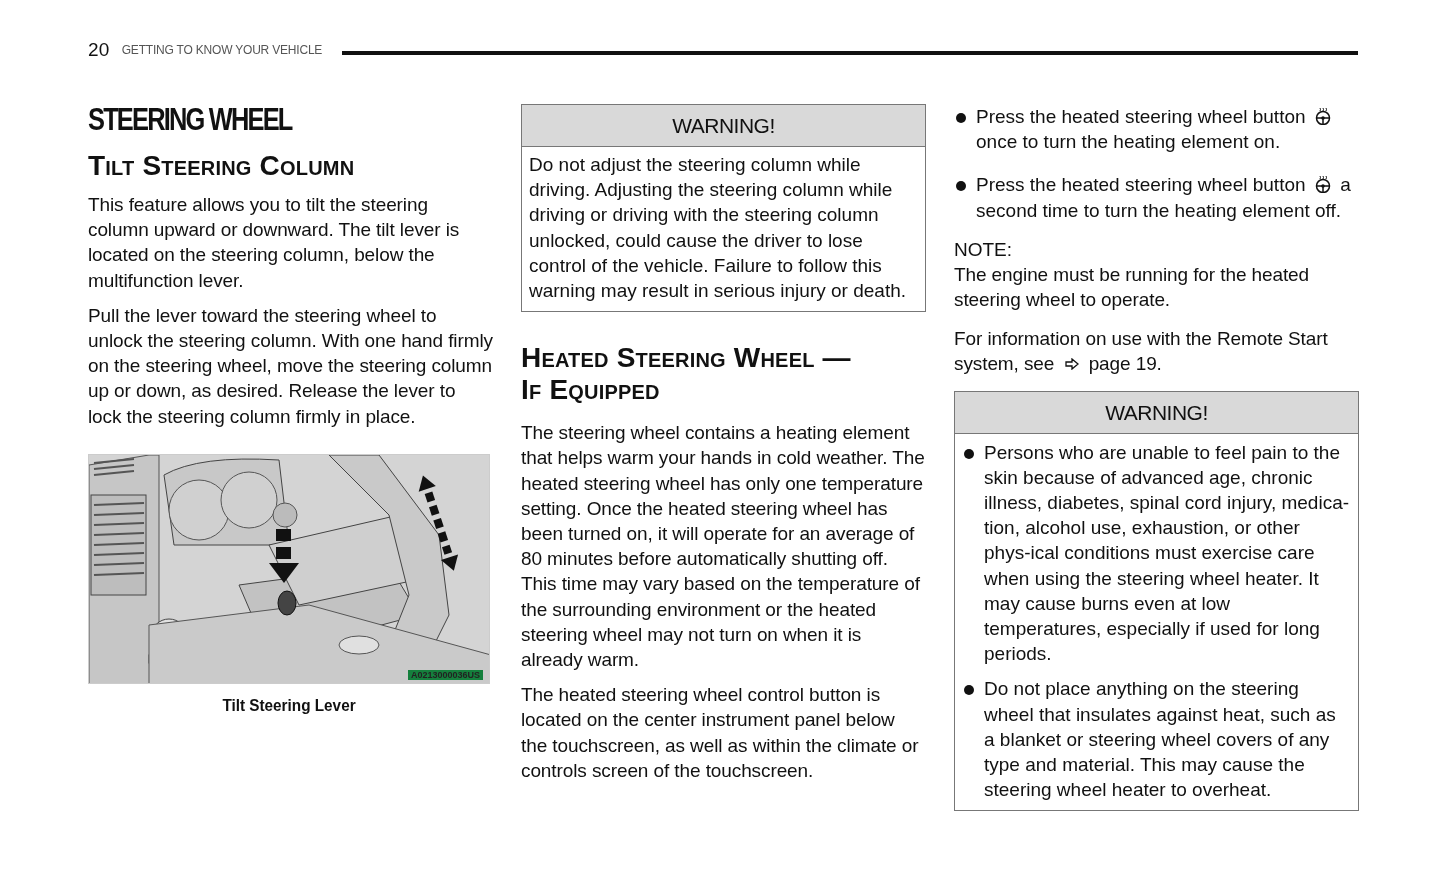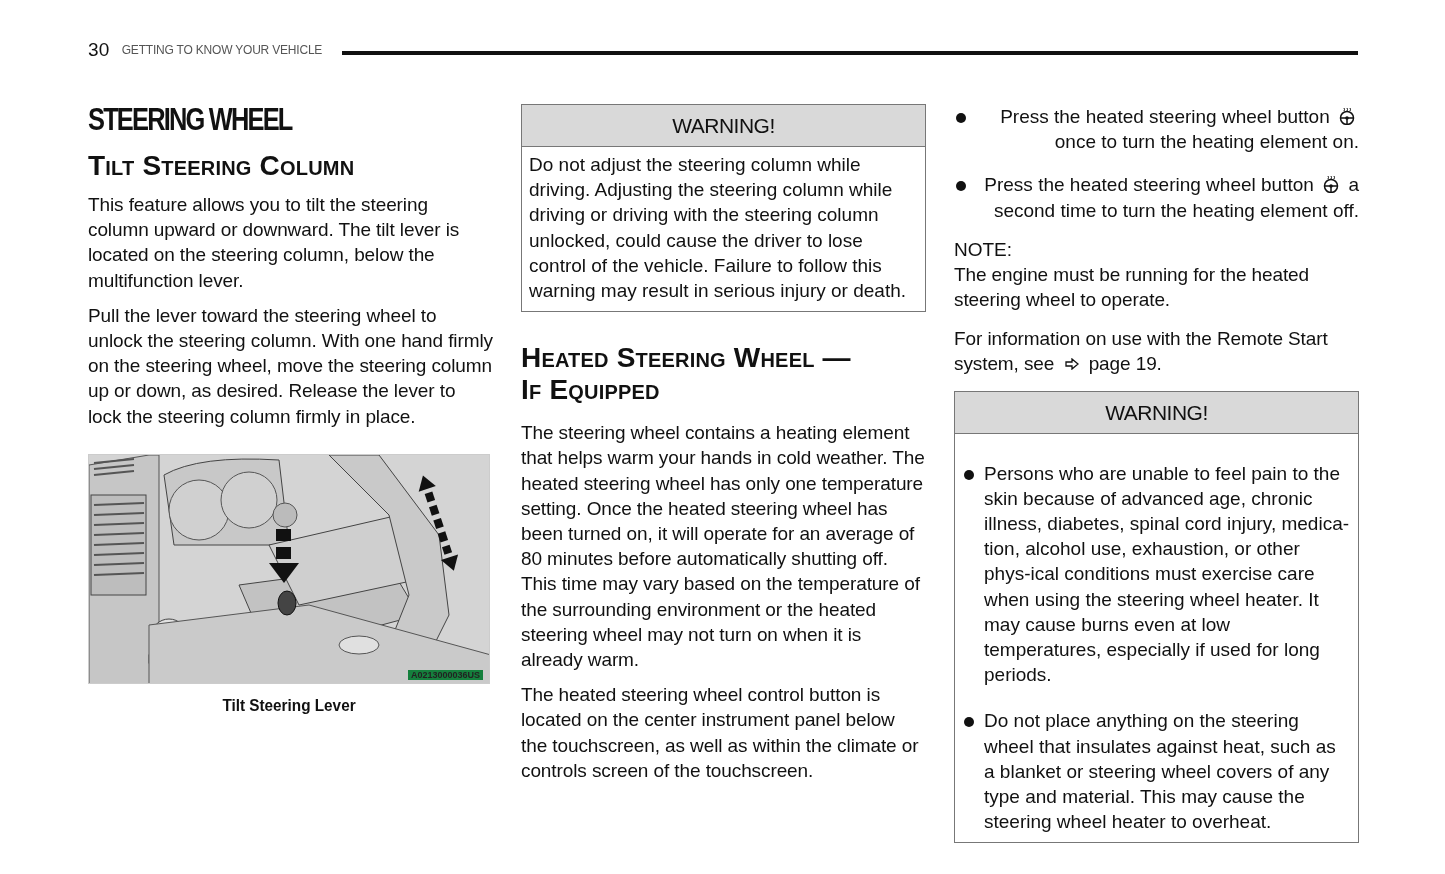--- a/index.html
+++ b/index.html
@@ -32,28 +32,28 @@
   .col2 .warn { margin-top: 6px; }
 
   ul.bl { list-style: none; padding: 0; margin: 0; }
   ul.bl li { position: relative; padding-left: 22px; font-size: 19px; line-height: 25.2px; margin-bottom: 18px; }
   ul.bl li .dot { position: absolute; left: 2px; top: 9px; width: 10px; height: 10px; border-radius: 50%; background: #111; }
   .hsw { display: inline-block; width: 18px; height: 18px; vertical-align: -2px; margin: 0 3px; }
   .note-label { font-size: 19px; margin: 0; line-height: 25px; }
   .arrow { display: inline-block; width: 14px; height: 12px; vertical-align: 0px; margin: 0 4px 0 6px; }
   .col3 .warn { margin-top: 14px; }
   .col3 .warn .wb { padding: 6px 7px 8px 7px; }
-  .col3 .warn ul.bl li { margin-bottom: 10px; padding-left: 22px; margin-top: 21px; }
+  .col3 .warn ul.bl li { margin-bottom: 10px; padding-left: 22px; }
   .col3 .warn ul.bl li:last-child { margin-bottom: 0; }
 </style>
 </head>
 <body>
 
 <div class="hdr">
-  <span class="pg">30</span>
+  <span class="pg">20</span>
   <span class="sec">GETTING TO KNOW YOUR VEHICLE</span>
   <div class="rule"></div>
 </div>
 
 <div class="col col1">
   <div class="h1">STEERING WHEEL</div>
   <div class="h2">Tilt Steering Column</div>
   <p>This feature allows you to tilt the steering column upward or downward. The tilt lever is located on the steering column, below the multifunction lever.</p>
   <p>Pull the lever toward the steering wheel to unlock the steering column. With one hand firmly on the steering wheel, move the steering column up or down, as desired. Release the lever to lock the steering column firmly in place.</p>
 
@@ -124,21 +124,21 @@
   </div>
   <div class="h2" style="margin-top:30px; margin-bottom:14px; line-height:32px;">
     <div>Heated Steering Wheel —</div>
     <div>If Equipped</div>
   </div>
   <p>The steering wheel contains a heating element that helps warm your hands in cold weather. The heated steering wheel has only one temperature setting. Once the heated steering wheel has been turned on, it will operate for an average of 80 minutes before automatically shutting off. This time may vary based on the temperature of the surrounding environment or the heated steering wheel may not turn on when it is already warm.</p>
   <p>The heated steering wheel control button is located on the center instrument panel below the touchscreen, as well as within the climate or controls screen of the touchscreen.</p>
 </div>
 
 <div class="col col3">
-  <ul class="bl" style="margin-top:6px;text-align:right;">
+  <ul class="bl" style="margin-top:6px;">
     <li>
       <span class="dot"></span>
       <span>Press the heated steering wheel button</span>
       <svg class="hsw" viewBox="0 0 18 18">
         <circle cx="9" cy="11" r="6.5" fill="none" stroke="#111" stroke-width="1.5"></circle>
         <circle cx="9" cy="11" r="1.8" fill="#111"></circle>
         <path d="M2.5 11 L15.5 11 M9 11 L9 17.5" stroke="#111" stroke-width="1.5"></path>
         <path d="M6 1 q1 1.5 0 3 M9 1 q1 1.5 0 3 M12 1 q1 1.5 0 3" stroke="#111" stroke-width="1" fill="none"></path>
       </svg>
       <span>once to turn the heating element on.</span>

